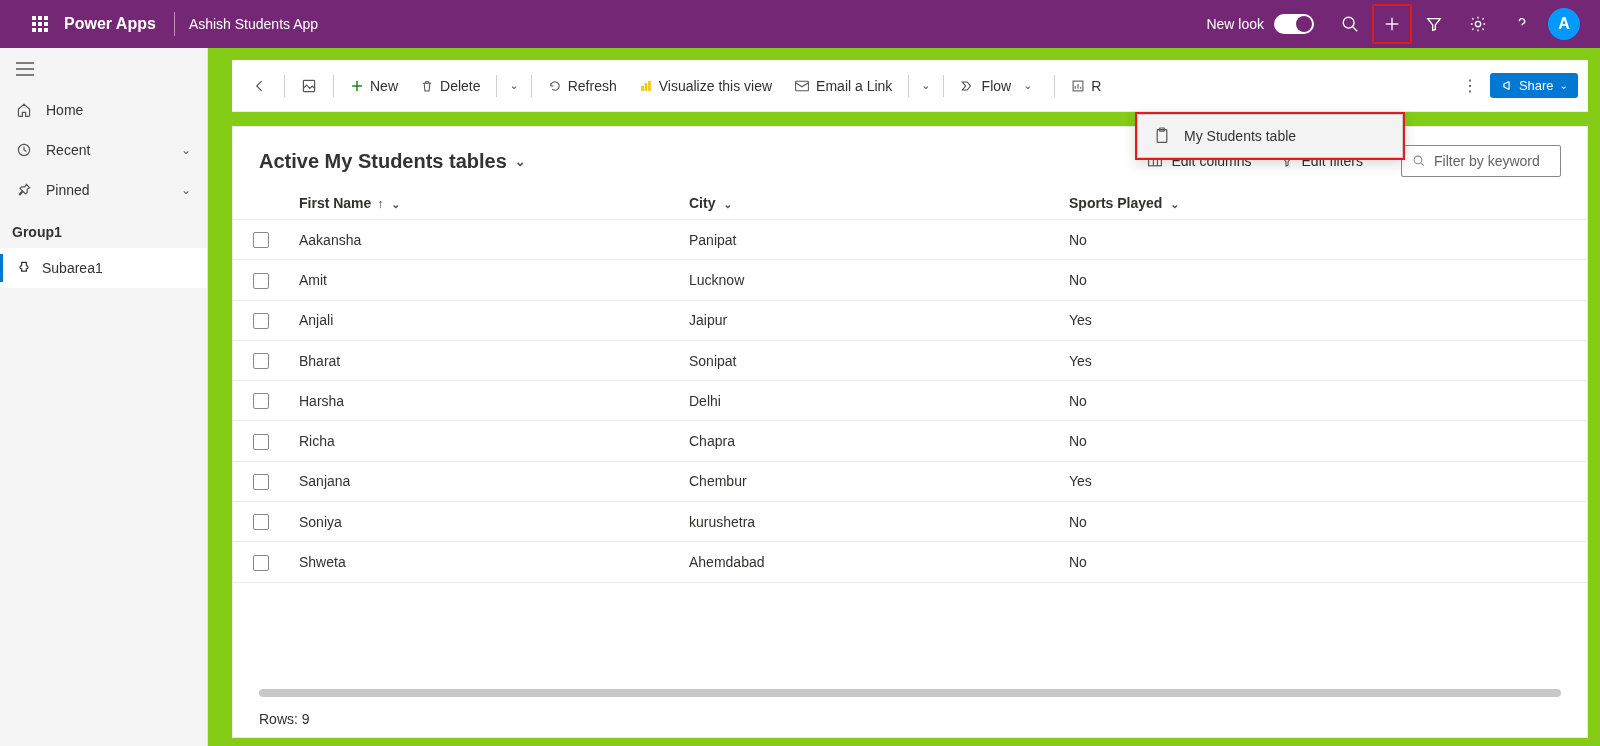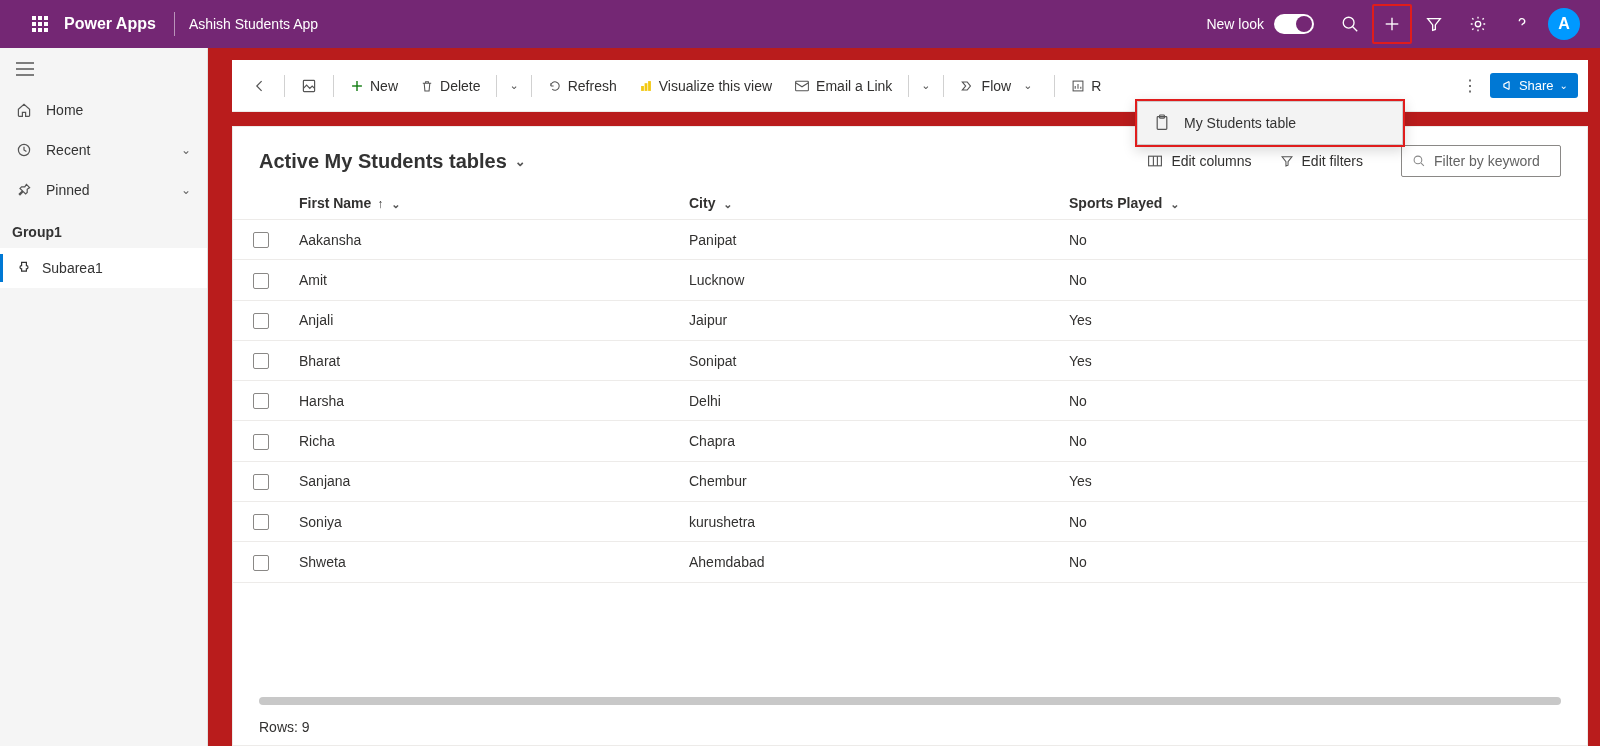--- a/index.html
+++ b/index.html
@@ -27,37 +27,37 @@
   .side-hamburger { padding: 0 16px 14px; font-size: 18px; color: #555; }
   .side-item { display: flex; align-items: center; height: 40px; padding: 0 16px; color: #333; gap: 12px; position: relative; }
   .side-item .ic { width: 18px; text-align: center; font-size: 15px; color: #555; }
   .side-item .chev { margin-left: auto; color: #666; font-size: 12px; }
   .side-group { font-weight: 600; padding: 14px 12px 8px; font-size: 14px; }
   .side-sub { display: flex; align-items: center; height: 40px; padding: 0 16px; gap: 10px; background: #fff; position: relative; }
   .side-sub::before { content: ""; position: absolute; left: 0; top: 6px; bottom: 6px; width: 3px; background: #0078d4; }
   .side-sub .ic { font-size: 15px; }
   
   
-  .main { flex: 1; background: #b91c1c; display: flex; flex-direction: column; position: relative; }
+  .main { flex: 1; background: #84cc16; display: flex; flex-direction: column; position: relative; }
   .cmdbar { background: #fff; border-bottom: 1px solid #edebe9; height: 52px; display: flex; align-items: center; padding: 0 10px; margin: 12px 12px 0 24px; gap: 2px; }
   .cmd-item { display: flex; align-items: center; gap: 6px; padding: 6px 10px; font-size: 14px; color: #323130; white-space: nowrap; }
   .cmd-item .ic { font-size: 15px; }
   .cmd-divider { width: 1px; height: 22px; background: #d1d1d1; margin: 0 4px; }
   .cmd-chev { font-size: 11px; color: #555; padding: 0 6px; }
   .share-btn { margin-left: auto; background: #0078d4; color: #fff; border-radius: 3px; padding: 5px 10px; display: flex; align-items: center; gap: 6px; font-size: 13px; }
   .more-btn { padding: 6px 10px; font-size: 16px; color: #555; }
   
   
-  .flyout { position: absolute; top: 51px; right: 195px; width: 270px; background: #fff; border: 2px solid #e01c1c; box-shadow: 0 4px 12px rgba(0,0,0,0.15); z-index: 10; }
+  .flyout { position: absolute; top: 64px; right: 195px; width: 270px; background: #fff; border: 2px solid #e01c1c; box-shadow: 0 4px 12px rgba(0,0,0,0.15); z-index: 10; }
   .flyout-inner { border: 1px solid #ccc; }
   .flyout-item { display: flex; align-items: center; gap: 14px; padding: 12px 16px; font-size: 14px; background: #f3f3f3; }
   .flyout-item .ic { font-size: 16px; color: #555; }
   
   
-  .card { background: #fff; margin: 14px 12px 0 24px; flex: 1; display: flex; flex-direction: column; border: 1px solid #edebe9; }
+  .card { background: #fff; margin: 14px 12px 8px 24px; flex: 1; display: flex; flex-direction: column; border: 1px solid #edebe9; }
   .card-header { display: flex; align-items: center; padding: 18px 26px 10px; }
   .view-title { font-size: 20px; font-weight: 600; display: flex; align-items: center; gap: 8px; }
   .view-title .chev { font-size: 13px; color: #555; }
   .card-header-tools { margin-left: auto; display: flex; align-items: center; gap: 28px; }
   .tool-link { display: flex; align-items: center; gap: 8px; color: #323130; font-size: 14px; }
   .filter-input { border: 1px solid #8a8886; border-radius: 2px; height: 32px; width: 160px; display: flex; align-items: center; padding: 0 10px; gap: 8px; color: #636363; font-size: 14px; margin-left: 10px; }
   
   
   .table { width: 100%; border-collapse: collapse; }
   .table th { text-align: left; font-weight: 600; font-size: 14px; padding: 8px 10px; border-bottom: 1px solid #edebe9; color: #323130; }

